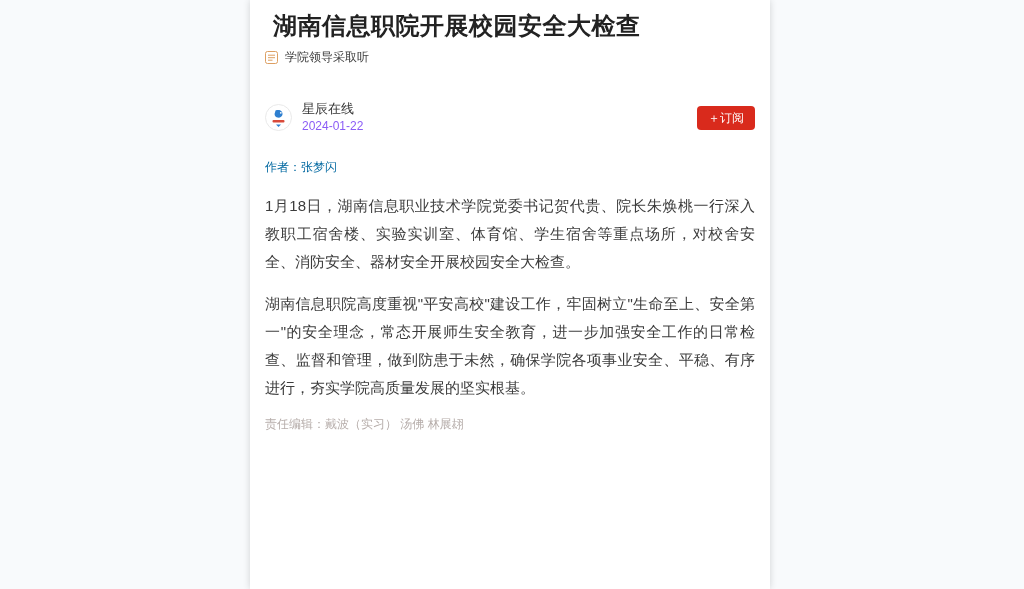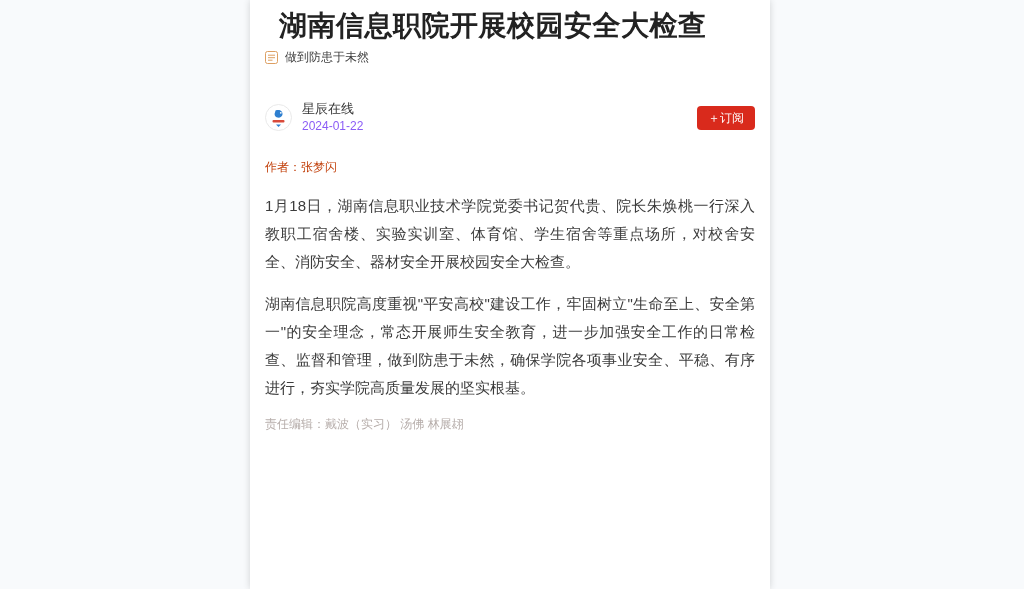--- a/index.html
+++ b/index.html
@@ -16,22 +16,22 @@
     left: 250px;
     top: 0;
     width: 520px;
     height: 589px;
     box-sizing: border-box;
     background: #ffffff;
     box-shadow: 0 0 7px rgba(0,0,0,0.16);
     padding: 0 15px;
   }
   .page-title {
-    margin: 13px 0 0 14px;
-    font-size: 28px;
+    margin: 13px 0 0 8px;
+    font-size: 24px;
     line-height: 26px;
     font-weight: 700;
     color: #222222;
     letter-spacing: 0.5px;
   }
   .source-badge {
     margin-top: 10px;
     display: flex;
     align-items: center;
     gap: 7px;
@@ -71,21 +71,21 @@
     border-radius: 4px;
     font-size: 12px;
     line-height: 12px;
     padding: 6px 11px;
     cursor: pointer;
     font-family: inherit;
   }
   .author-line {
     margin-top: 26px;
     font-size: 12px;
-    color: #c2410c;
+    color: #0369a1;
   }
   .article-body { margin-top: 16px; }
   .article-body p {
     font-size: 15px;
     line-height: 28px;
     color: #3c3c3c;
     text-align: justify;
     margin: 0 0 14px 0;
   }
   .editor-line {
@@ -103,21 +103,21 @@
 
   <div class="source-badge">
     <span class="badge-icon">
       <svg width="13" height="13" viewBox="0 0 13 13">
         <rect x="0.5" y="0.5" width="12" height="12" rx="2" fill="none" stroke="#dd9f62" stroke-width="1"></rect>
         <line x1="3" y1="4.2" x2="10" y2="4.2" stroke="#dd9f62" stroke-width="1"></line>
         <line x1="3" y1="6.7" x2="10" y2="6.7" stroke="#dd9f62" stroke-width="1"></line>
         <line x1="3" y1="9.2" x2="7.5" y2="9.2" stroke="#dd9f62" stroke-width="1"></line>
       </svg>
     </span>
-    <span>做到防患于未然</span>
+    <span>学院领导采取听</span>
   </div>
 
   <div class="publisher-row">
     <span class="avatar">
       <svg width="27" height="27" viewBox="0 0 27 27">
         <circle cx="13.5" cy="13.5" r="13" fill="#ffffff" stroke="#e9e9e9" stroke-width="1"></circle>
         <path d="M10.5 6.5 C14.5 5 18 7 17.5 10.5 C17.2 13 14.5 14 12.5 13.5 C10 13 9 10.5 10 8.5 Z" fill="#2e7fd0"></path>
         <circle cx="15.8" cy="8.8" r="0.9" fill="#ffffff"></circle>
         <rect x="7.5" y="16" width="12" height="2.6" rx="1" fill="#d94a3a"></rect>
         <path d="M11 20.5 L13.5 23 L16 20.5 Z" fill="#2e7fd0"></path>

